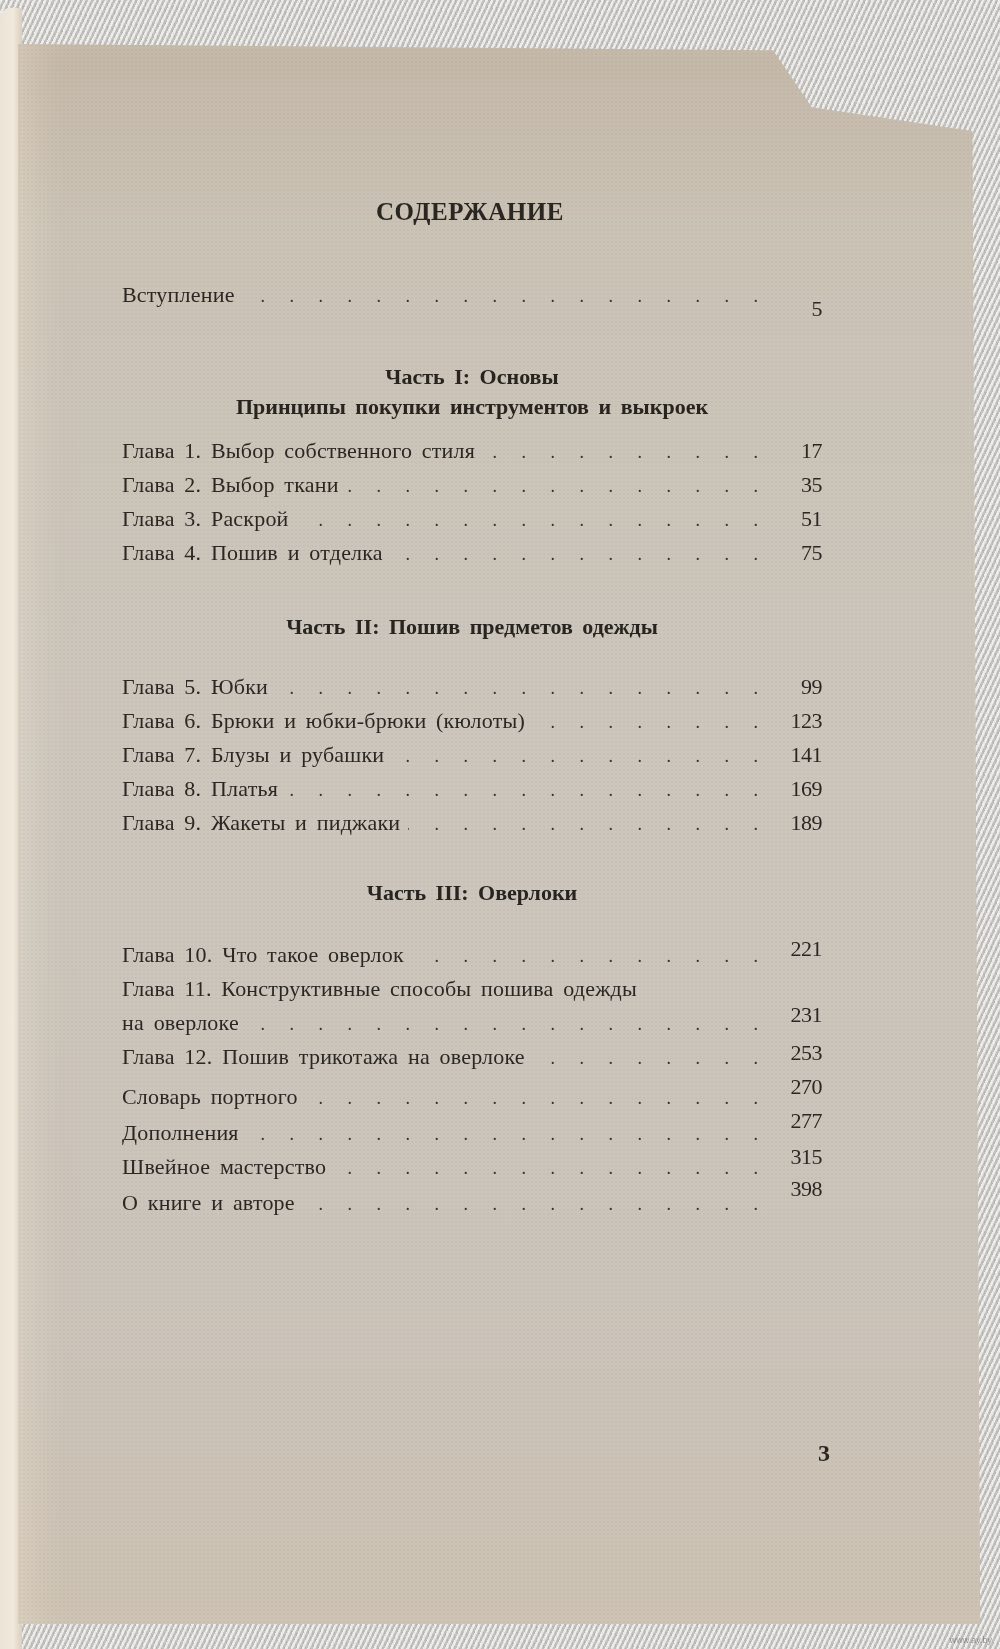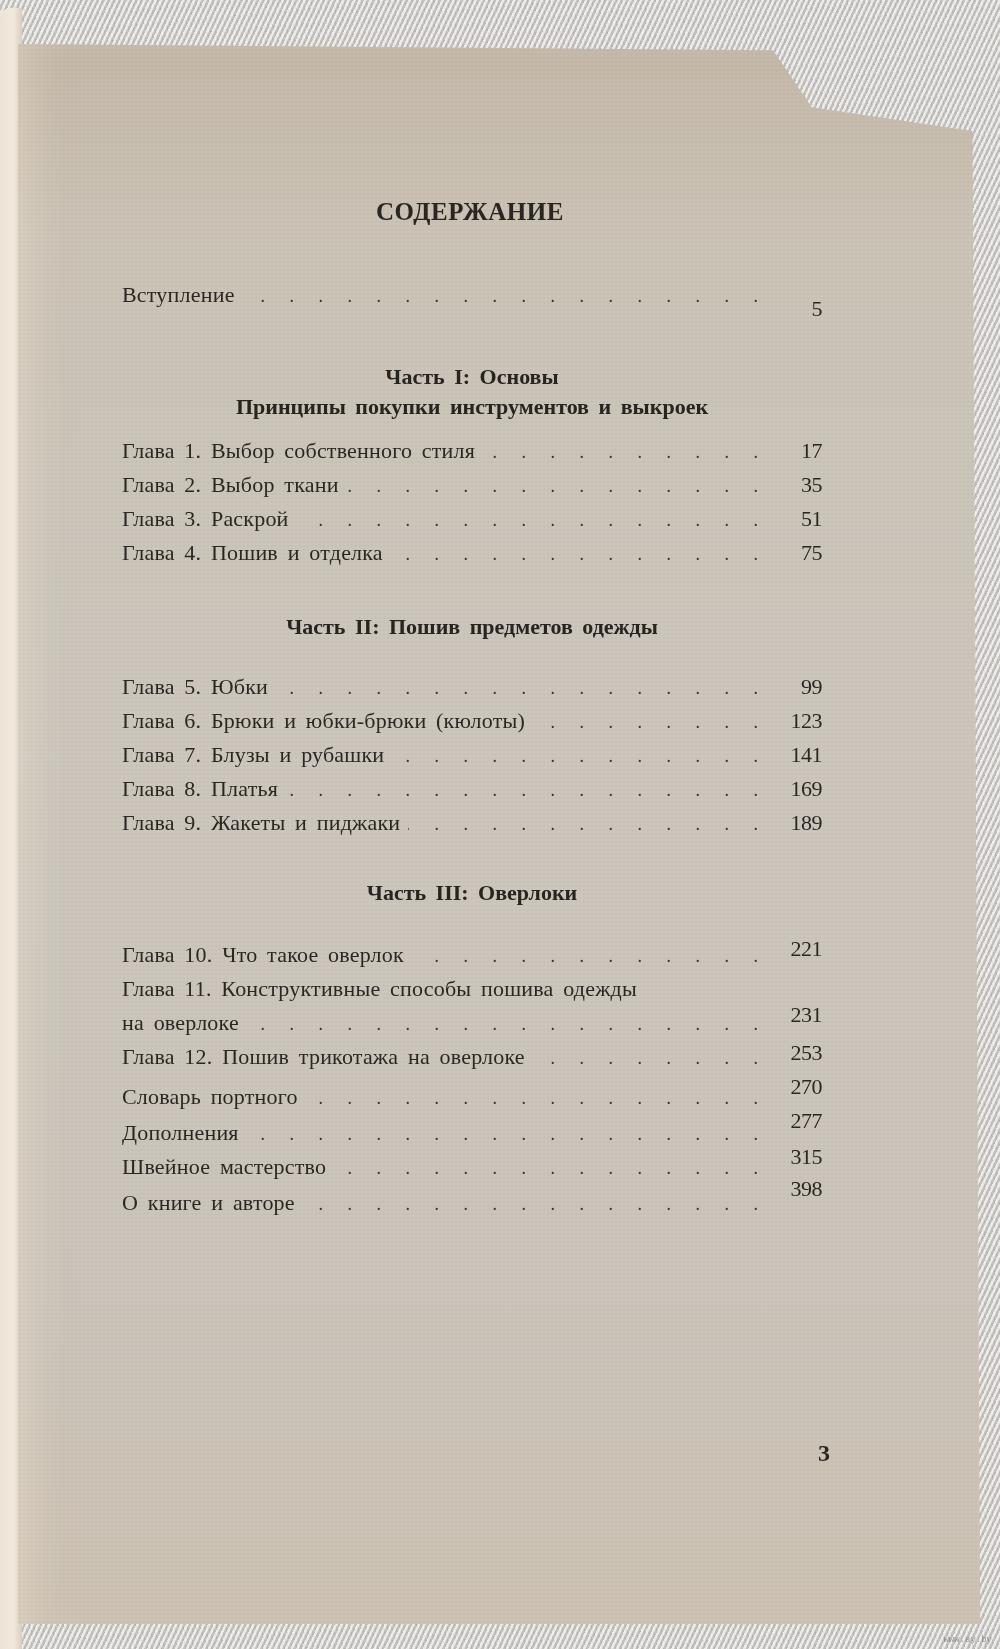--- a/index.html
+++ b/index.html
@@ -111,21 +111,21 @@
       left: 800px;
       top: 1396px;
       font-size: 24px;
       font-weight: bold;
       color: #2a2622;
     }
     .watermark {
       position: absolute;
       right: 8px;
       bottom: 4px;
-      font-family: Liberation Mono, monospace;
+      font-family: Liberation Sans, sans-serif;
       font-size: 9px;
       color: rgba(90,90,90,0.55);
     }
   </style>
 </head>
 <body>
 
 <div class="left-spine"></div>
 
 <div class="page">

